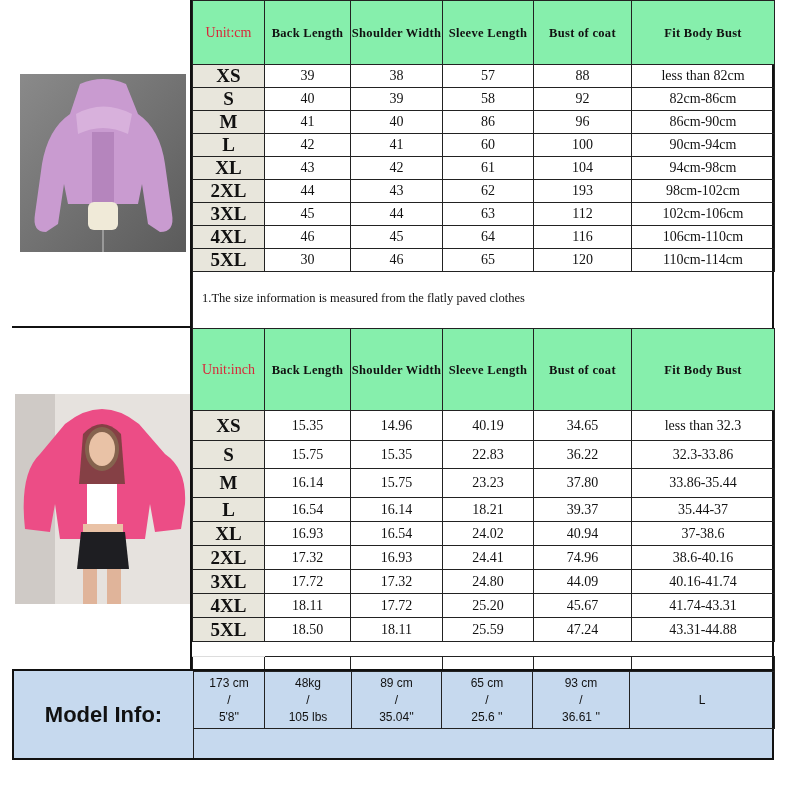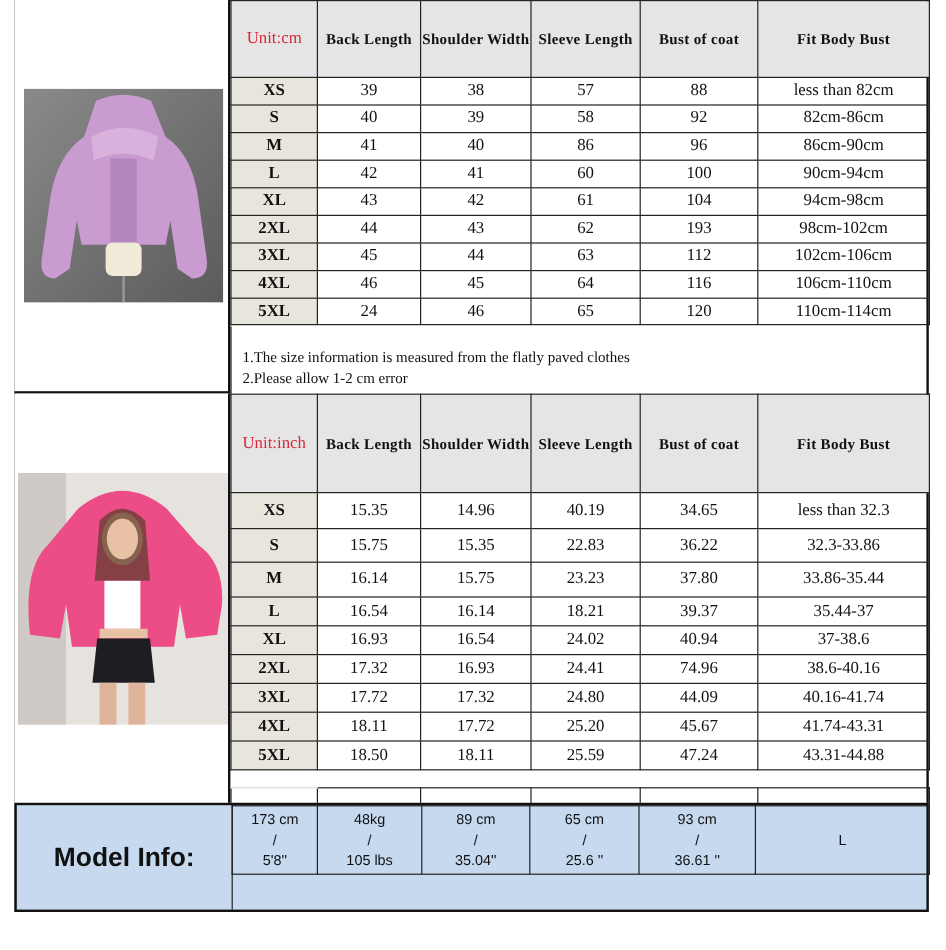--- a/index.html
+++ b/index.html
@@ -4,23 +4,23 @@
 <style>
   html, body { margin:0; padding:0; background:#ffffff; }
   body { width:788px; height:792px; position:relative; overflow:hidden; font-family:"Liberation Serif", serif; color:#111; }
   .outer { position:absolute; left:12px; top:0; width:762px; height:760px; border:2px solid #111; border-top:none; box-sizing:border-box; }
   .left { position:absolute; left:12px; width:180px; border-right:2px solid #111; box-sizing:border-box; background:#fff; }
   .left.top { top:0; height:328px; border-bottom:2px solid #111; }
   .left.bot { top:328px; height:342px; }
   .photo { position:absolute; }
   .tbl { position:absolute; left:192px; border-collapse:collapse; table-layout:fixed; }
   .tbl td { border:1.5px solid #222; text-align:center; padding:0; font-size:14px; }
-  .hdr td { background:#e5e5e5; font-weight:bold; font-size:12.5px; line-height:18px; letter-spacing:0.3px;margin-top:44px; }
+  .hdr td { background:#86efac; font-weight:bold; font-size:12.5px; line-height:18px; letter-spacing:0.3px;margin-top:44px; }
   .hdr td.unit { color:#d8283a; font-weight:normal; font-size:14px; letter-spacing:0; }
-  td.size { background:#e8e6dc; font-weight:bold; font-size:14px; }
+  td.size { background:#e8e6dc; font-weight:bold; font-size:19px; }
   .notes { position:absolute; left:192px; top:272px; width:582px; height:56px; border-left:1.5px solid #222; box-sizing:border-box; font-size:12.5px; padding:18px 0 0 9px; line-height:17px; }
   .model { position:absolute; left:12px; top:669px; width:762px; height:91px; background:#c6d9ee; border:2px solid #111; box-sizing:border-box; font-family:"Liberation Sans", sans-serif; }
   .model-title { position:absolute; left:0; top:0; width:179px; height:87px; display:flex; align-items:center; justify-content:center; font-weight:bold; font-size:22px; border-right:1.5px solid #222; }
   .mtbl { position:absolute; left:179px; top:0; border-collapse:collapse; table-layout:fixed; }
   .mtbl td { border:1.5px solid #222; text-align:center; font-size:12px; padding:0; }
   .mtbl .mh td { font-weight:bold; height:30px; font-size:12.5px; }
   .mtbl .mv td { height:56px; line-height:17px; font-size:12px; }
   .gap-row td { height:14px; border-top:1px solid #bbb; }
 </style>
 </head>
@@ -141,32 +141,31 @@
       <tr style="height: 23px;">
         <td class="size">4XL</td>
         <td>46</td>
         <td>45</td>
         <td>64</td>
         <td>116</td>
         <td>106cm-110cm</td>
       </tr>
       <tr style="height: 22px;">
         <td class="size">5XL</td>
-        <td>24</td>
+        <td>30</td>
         <td>46</td>
         <td>65</td>
         <td>120</td>
         <td>110cm-114cm</td>
       </tr>
     </tbody>
 </table>
 
 <div class="notes">
   <div>1.The size information is measured from the flatly paved clothes</div>
-  <div>2.Please allow 1-2 cm error</div>
 </div>
 
 <table class="tbl" style="top:328px;width:582px;">
   <colgroup>
       <col style="width:72px">
       <col style="width:86px">
       <col style="width:92px">
       <col style="width:91px">
       <col style="width:98px">
       <col style="width:143px">

